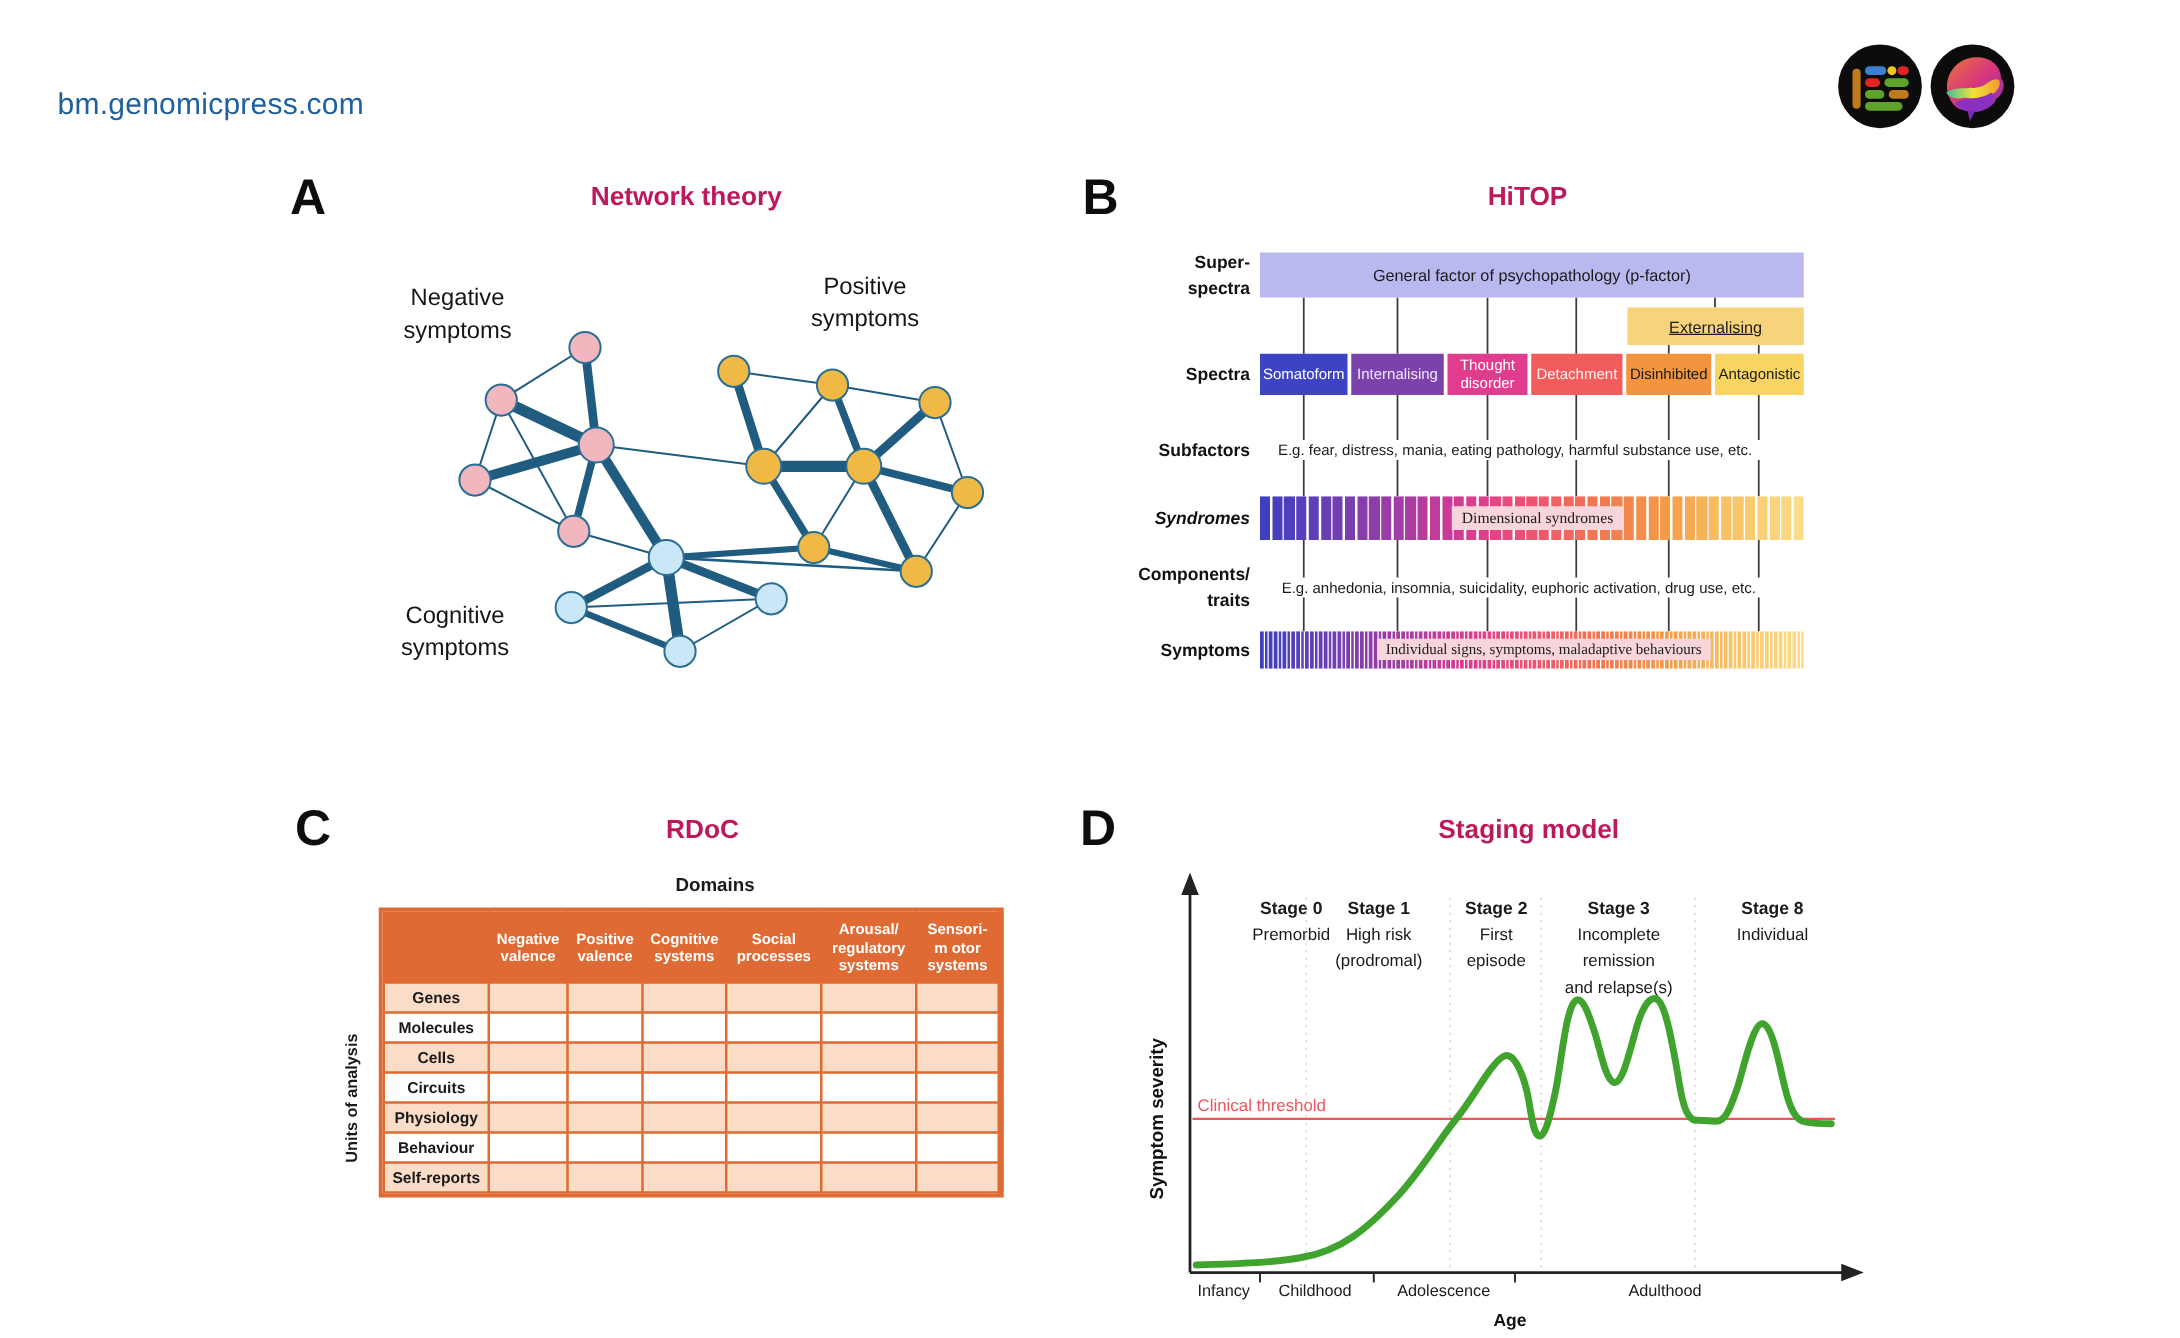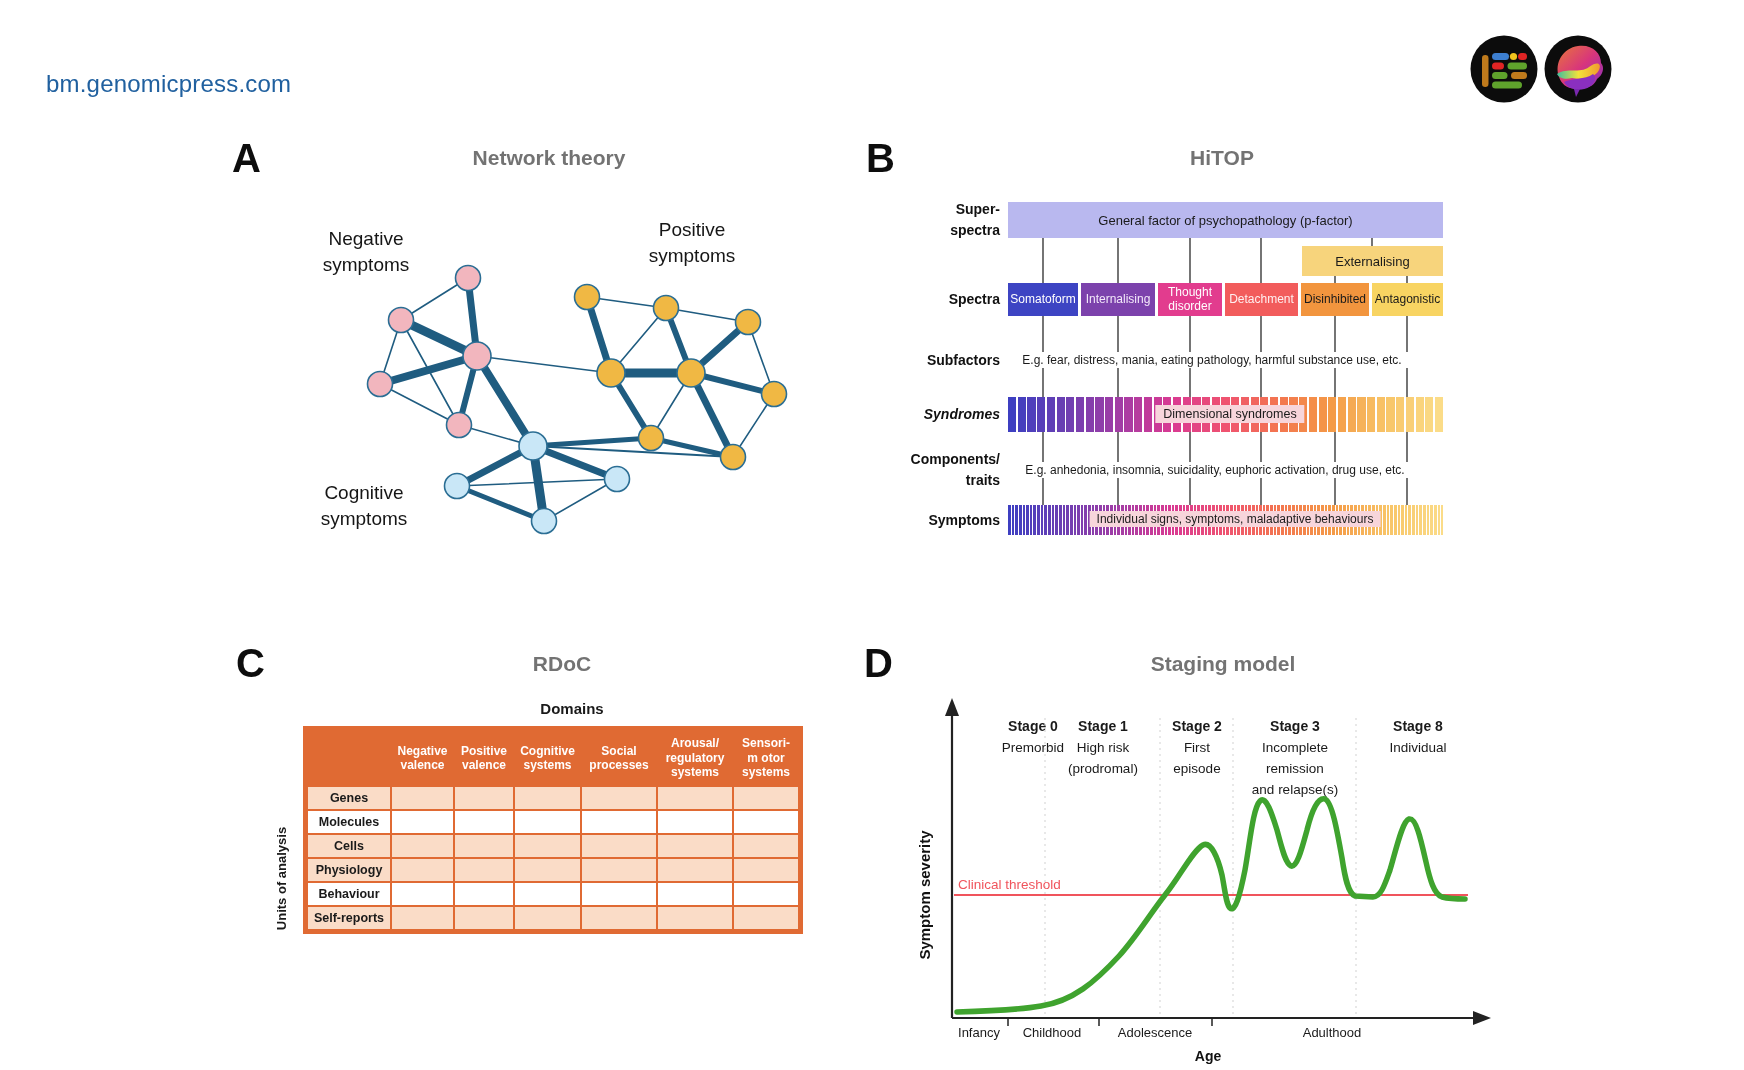--- a/index.html
+++ b/index.html
@@ -1,32 +1,32 @@
 <!DOCTYPE html>
 <html><head>
 <meta charset="utf-8">
 <style>
   * { margin:0; padding:0; box-sizing:border-box; }
   body { background:#fff; font-family:"Liberation Sans", sans-serif; color:#1a1a1a; }
   #fig { position:relative; width:1744px; height:1070px; background:#ffffff; overflow:hidden; }
   .abs { position:absolute; }
   .cx { transform:translateX(-50%); }
   .panel-letter { font-size:40px; font-weight:bold; color:#0d0d0d; }
-  .panel-title { font-size:21px; font-weight:bold; color:#737373; white-space:nowrap; }
+  .panel-title { font-size:21px; font-weight:bold; color:#be185d; white-space:nowrap; }
   .site-url { font-size:24px; color:#20609f; letter-spacing:0.2px; }
   .cluster-label { font-size:19px; line-height:26px; text-align:center; white-space:pre-line; color:#161616; }
   
   .hrow-label { width:130px; text-align:right; font-size:14px; font-weight:bold; line-height:21px; white-space:pre-line; color:#111; }
   .hbar { position:absolute; display:flex; align-items:center; justify-content:center; font-size:13px; color:#1a1a1a; text-align:center; }
   .spec-box { position:absolute; top:283px; height:33px; display:flex; align-items:center; justify-content:center; text-align:center; font-size:12px; line-height:1.15; white-space:pre-line; }
   .seg-bar { position:absolute; display:flex; overflow:hidden; }
   .seg-bar span { flex:1 1 auto; height:100%; }
   .gap15 { gap:1.5px; }
   .gap1 { gap:1px; }
-  .bar-tag { position:absolute; font-size:12.5px; color:#1a1a1a; background:#f7d5db; padding:2px 8px; white-space:nowrap; }
+  .bar-tag { position:absolute; font-size:12.5px; color:#1a1a1a; background:#f7d5db; padding:2px 8px; white-space:nowrap;font-family:Liberation Serif, serif; }
   .etc-text { position:absolute; font-size:12px; color:#1a1a1a; background:#ffffff; padding:1px 8px; white-space:nowrap; }
   
   .rdoc-wrap { position:absolute; left:303px; top:726px; border:3px solid #E06A33; background:#fff; }
   .rdoc-table { border-collapse:collapse; table-layout:fixed; width:486px; }
   .rdoc-table th, .rdoc-table td { border:2px solid #E06A33; }
   .rdoc-table thead th { background:#E06A33; color:#fff; font-size:12px; font-weight:bold; line-height:1.2; height:56px; text-align:center; vertical-align:middle; white-space:pre-line; }
   .rdoc-table tbody tr { height:24px; }
   .rdoc-table tbody th { font-size:12.5px; font-weight:bold; text-align:center; }
   .rdoc-table tr.shade th, .rdoc-table tr.shade td { background:#FADCC7; }
   .rdoc-table tr.plain th, .rdoc-table tr.plain td { background:#ffffff; }
@@ -179,21 +179,21 @@
       <line x1="43" y1="237" x2="43" y2="310"></line>
       <line x1="118" y1="237" x2="118" y2="310"></line>
       <line x1="190" y1="237" x2="190" y2="310"></line>
       <line x1="261" y1="237" x2="261" y2="310"></line>
       <line x1="335" y1="237" x2="335" y2="310"></line>
       <line x1="407" y1="237" x2="407" y2="310"></line>
     </g>
   </svg>
 
   <div id="pfactor-bar" class="hbar" style="left: 1008px; top: 202px; width: 435px; height: 36px; background: rgb(185, 184, 239);">General factor of psychopathology (p-factor)</div>
-  <div id="ext-box" class="hbar" style="left: 1302px; top: 246px; width: 141px; height: 30px; background: rgb(247, 212, 124);">Externalising</div>
+  <div id="ext-box" class="hbar" style="left: 1302px; top: 246px; width: 141px; height: 30px; background: rgb(247, 212, 124); text-decoration: underline;">Externalising</div>
 
   <div class="spec-box" style="left: 1008px; width: 70px; background: rgb(61, 68, 195); color: rgb(255, 255, 255);">Somatoform</div>
   <div class="spec-box" style="left: 1081px; width: 74px; background: rgb(124, 66, 172); color: rgb(243, 232, 250);">Internalising</div>
   <div class="spec-box" style="left: 1158px; width: 64px; background: rgb(226, 60, 142); color: rgb(255, 255, 255);">Thought
 disorder</div>
   <div class="spec-box" style="left: 1225px; width: 73px; background: rgb(242, 92, 92); color: rgb(255, 240, 240);">Detachment</div>
   <div class="spec-box" style="left: 1301px; width: 68px; background: rgb(242, 149, 62); color: rgb(26, 26, 26);">Disinhibited</div>
   <div class="spec-box" style="left: 1372px; width: 71px; background: rgb(248, 212, 98); color: rgb(26, 26, 26);">Antagonistic</div>
 
   <div class="etc-text cx" style="left:1212px; top:352px;">E.g. fear, distress, mania, eating pathology, harmful substance use, etc.</div>
@@ -429,20 +429,29 @@
           </tr>
         <tr class="shade">
             <th>Cells</th>
             <td></td>
             <td></td>
             <td></td>
             <td></td>
             <td></td>
             <td></td>
           </tr>
+        <tr class="plain">
+            <th>Circuits</th>
+            <td></td>
+            <td></td>
+            <td></td>
+            <td></td>
+            <td></td>
+            <td></td>
+          </tr>
         <tr class="shade">
             <th>Physiology</th>
             <td></td>
             <td></td>
             <td></td>
             <td></td>
             <td></td>
             <td></td>
           </tr>
         <tr class="plain">

